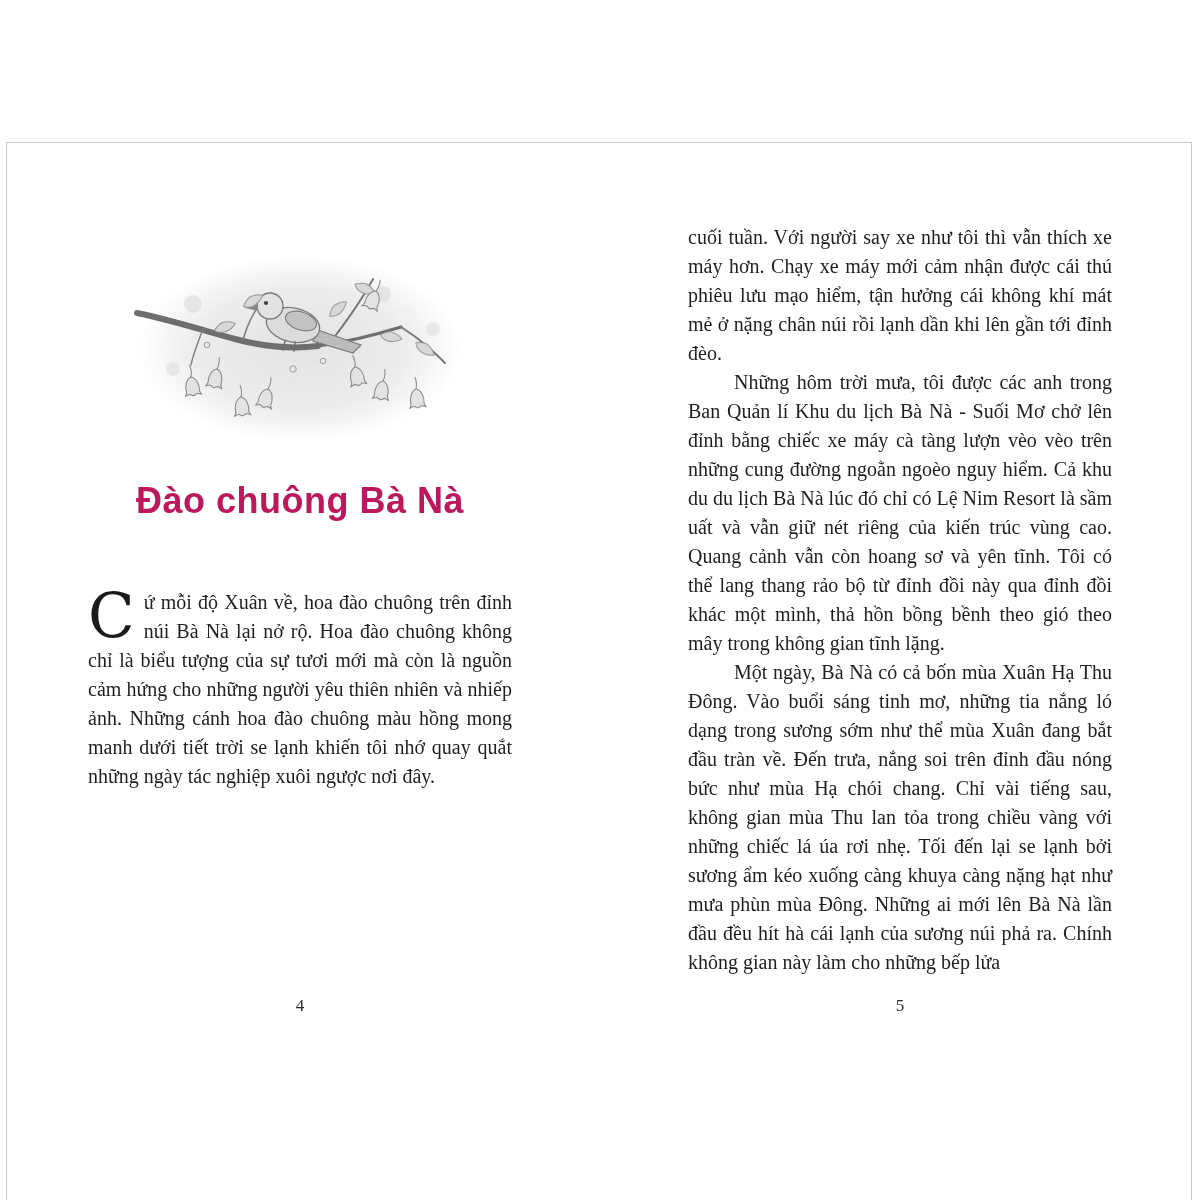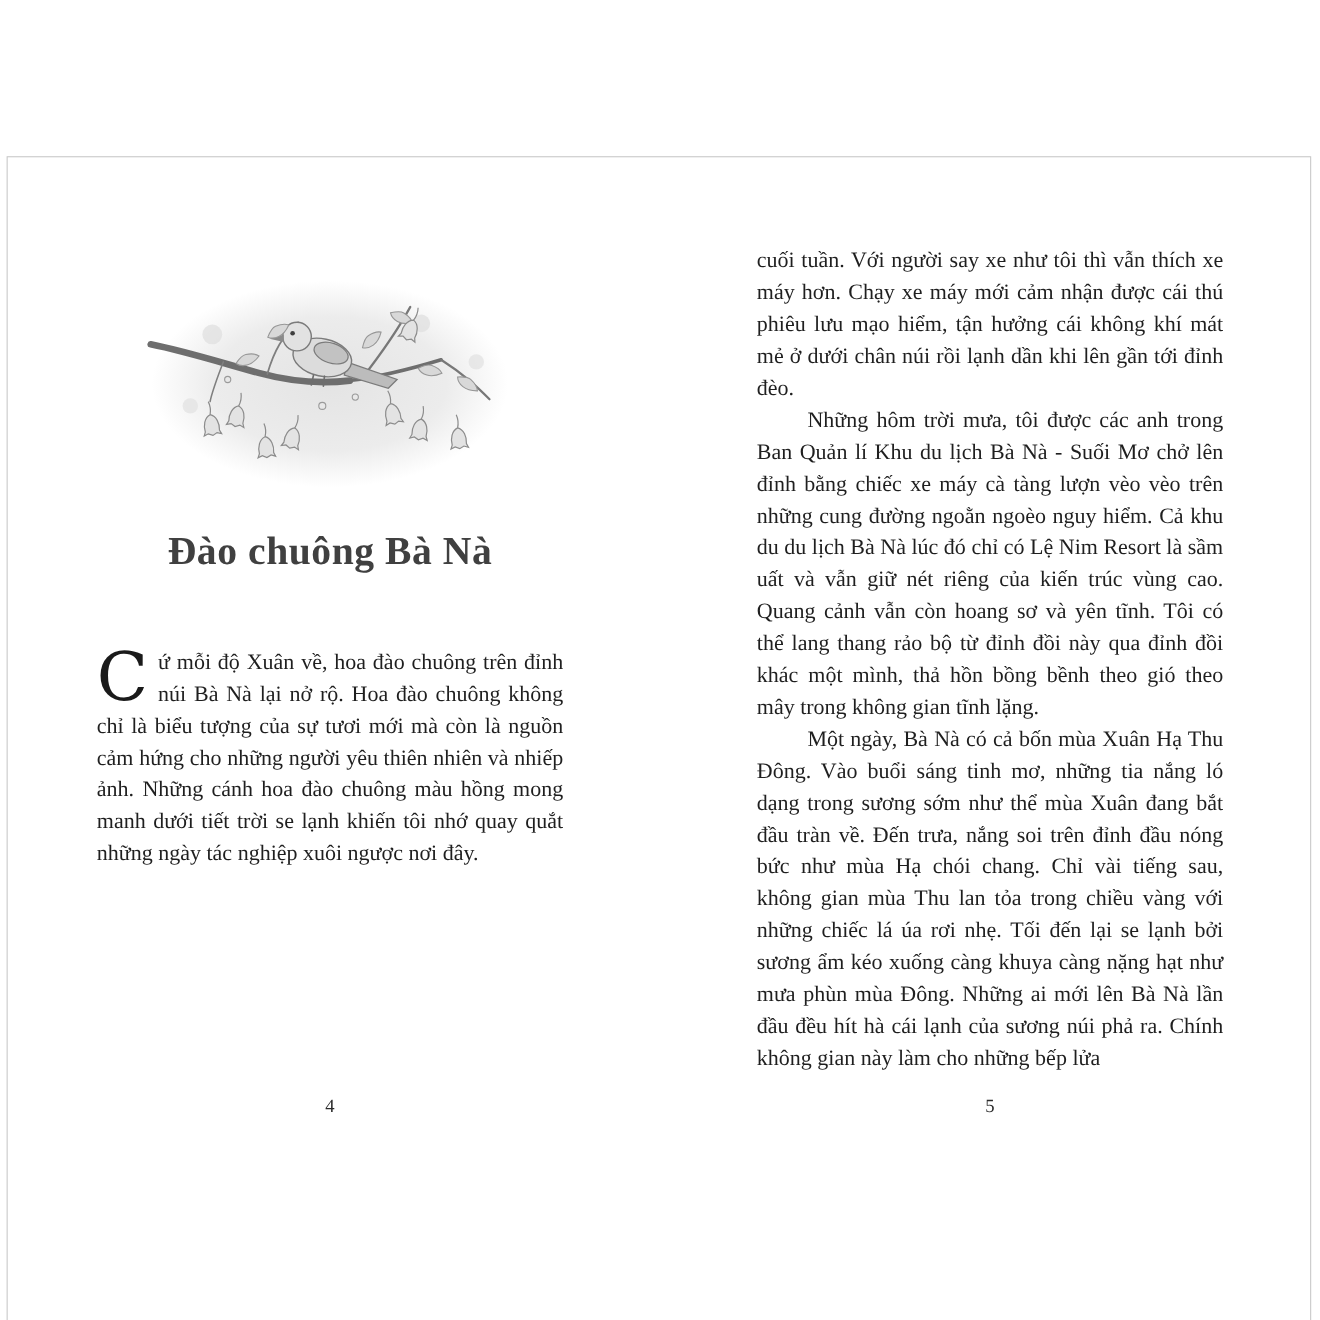--- a/index.html
+++ b/index.html
@@ -33,25 +33,25 @@
 
   figure.illustration {
     margin: 106px 0 0 0;
     padding: 0;
     display: flex;
     justify-content: center;
   }
   h1.chapter-title {
     margin: 26px 0 0 0;
     text-align: center;
-    font-family: Liberation Serif, serif;
+    font-family: Liberation Sans, sans-serif;
     font-weight: 600;
     font-size: 36px;
     letter-spacing: 0.5px;
-    color: #404040;
+    color: #be185d;
   }
   p.body {
     margin: 0;
     font-size: 20px;
     line-height: 29px;
     text-align: justify;
     color: #1f1f1f;
   }
   p.body.first-left { margin-top: 66px; }
   p.body.first-right { margin-top: 80px; }
@@ -156,21 +156,21 @@
       <h1 class="chapter-title">Đào chuông Bà Nà</h1>
 
       <p class="body first-left"><span class="dropcap">C</span><span>ứ mỗi độ Xuân về, hoa đào chuông trên đỉnh núi Bà Nà lại nở rộ. Hoa đào chuông không chỉ là biểu tượng của sự tươi mới mà còn là nguồn cảm hứng cho những người yêu thiên nhiên và nhiếp ảnh. Những cánh hoa đào chuông màu hồng mong manh dưới tiết trời se lạnh khiến tôi nhớ quay quắt những ngày tác nghiệp xuôi ngược nơi đây.</span></p>
 
 
       <div class="page-number">4</div>
     </section>
 
     <section class="page right">
 
-      <p class="body first-right">cuối tuần. Với người say xe như tôi thì vẫn thích xe máy hơn. Chạy xe máy mới cảm nhận được cái thú phiêu lưu mạo hiểm, tận hưởng cái không khí mát mẻ ở dưới chân núi rồi lạnh dần khi lên gần tới đỉnh đèo.</p>
+      <p class="body first-right">cuối tuần. Với người say xe như tôi thì vẫn thích xe máy hơn. Chạy xe máy mới cảm nhận được cái thú phiêu lưu mạo hiểm, tận hưởng cái không khí mát mẻ ở nặng chân núi rồi lạnh dần khi lên gần tới đỉnh đèo.</p>
 
       <p class="body indent">Những hôm trời mưa, tôi được các anh trong Ban Quản lí Khu du lịch Bà Nà - Suối Mơ chở lên đỉnh bằng chiếc xe máy cà tàng lượn vèo vèo trên những cung đường ngoằn ngoèo nguy hiểm. Cả khu du du lịch Bà Nà lúc đó chỉ có Lệ Nim Resort là sầm uất và vẫn giữ nét riêng của kiến trúc vùng cao. Quang cảnh vẫn còn hoang sơ và yên tĩnh. Tôi có thể lang thang rảo bộ từ đỉnh đồi này qua đỉnh đồi khác một mình, thả hồn bồng bềnh theo gió theo mây trong không gian tĩnh lặng.</p>
 
       <p class="body indent">Một ngày, Bà Nà có cả bốn mùa Xuân Hạ Thu Đông. Vào buổi sáng tinh mơ, những tia nắng ló dạng trong sương sớm như thể mùa Xuân đang bắt đầu tràn về. Đến trưa, nắng soi trên đỉnh đầu nóng bức như mùa Hạ chói chang. Chỉ vài tiếng sau, không gian mùa Thu lan tỏa trong chiều vàng với những chiếc lá úa rơi nhẹ. Tối đến lại se lạnh bởi sương ẩm kéo xuống càng khuya càng nặng hạt như mưa phùn mùa Đông. Những ai mới lên Bà Nà lần đầu đều hít hà cái lạnh của sương núi phả ra. Chính không gian này làm cho những bếp lửa</p>
 
       <div class="page-number">5</div>
     </section>
 
   </div>
 </div>

